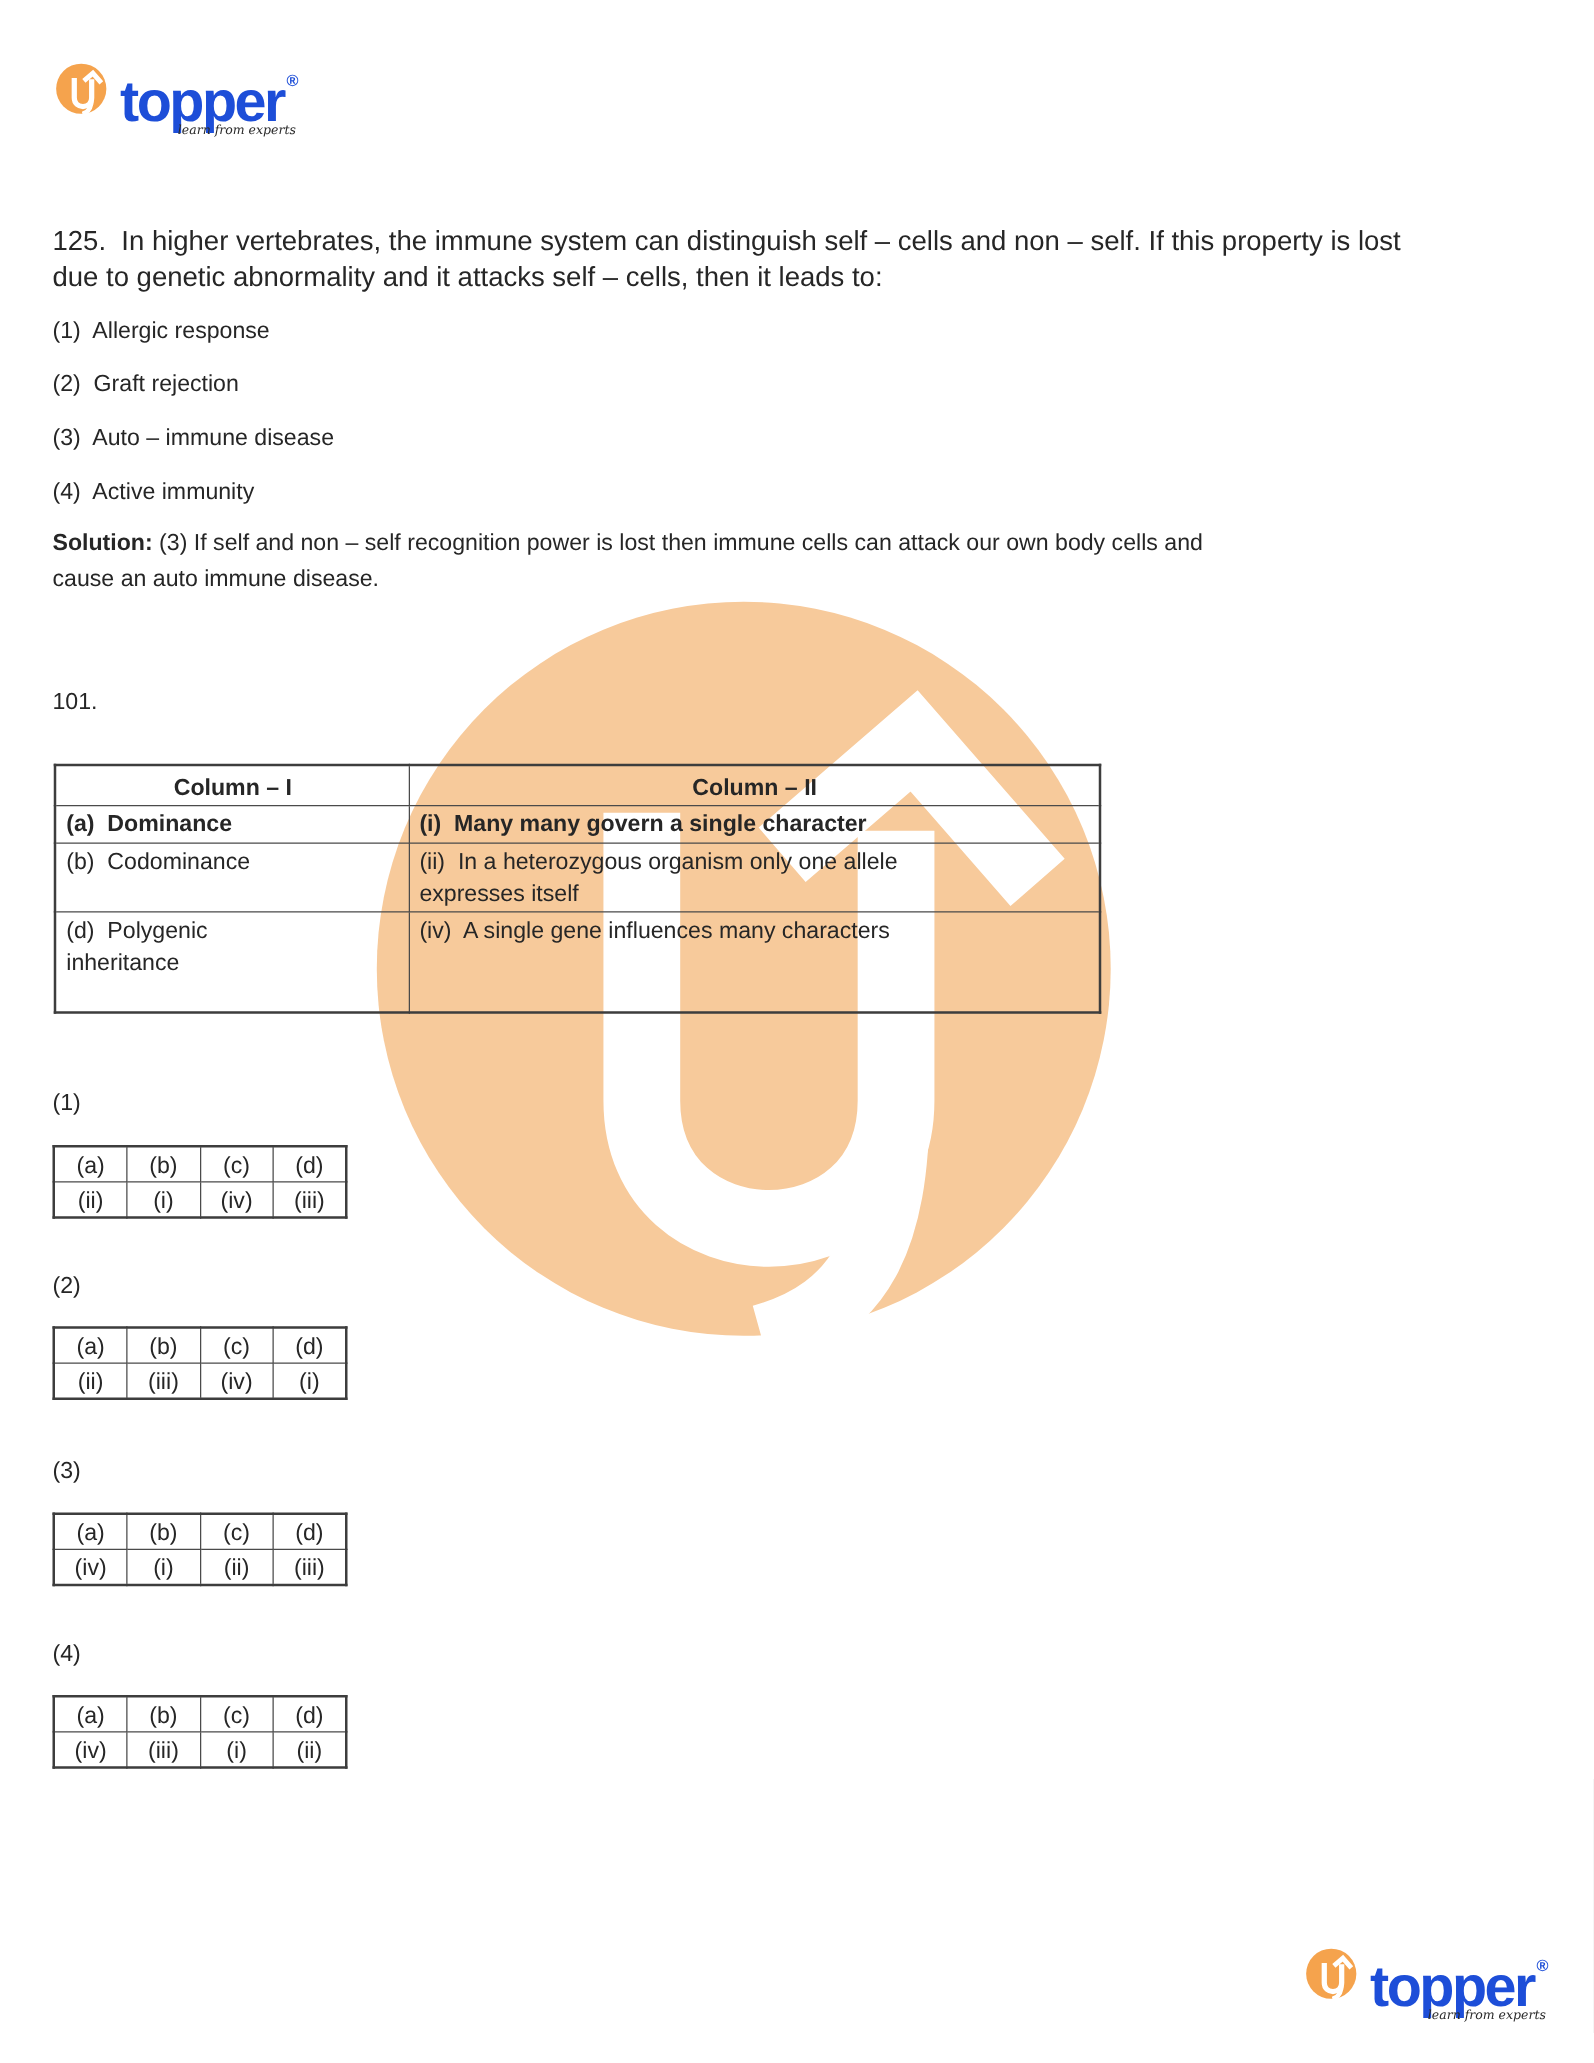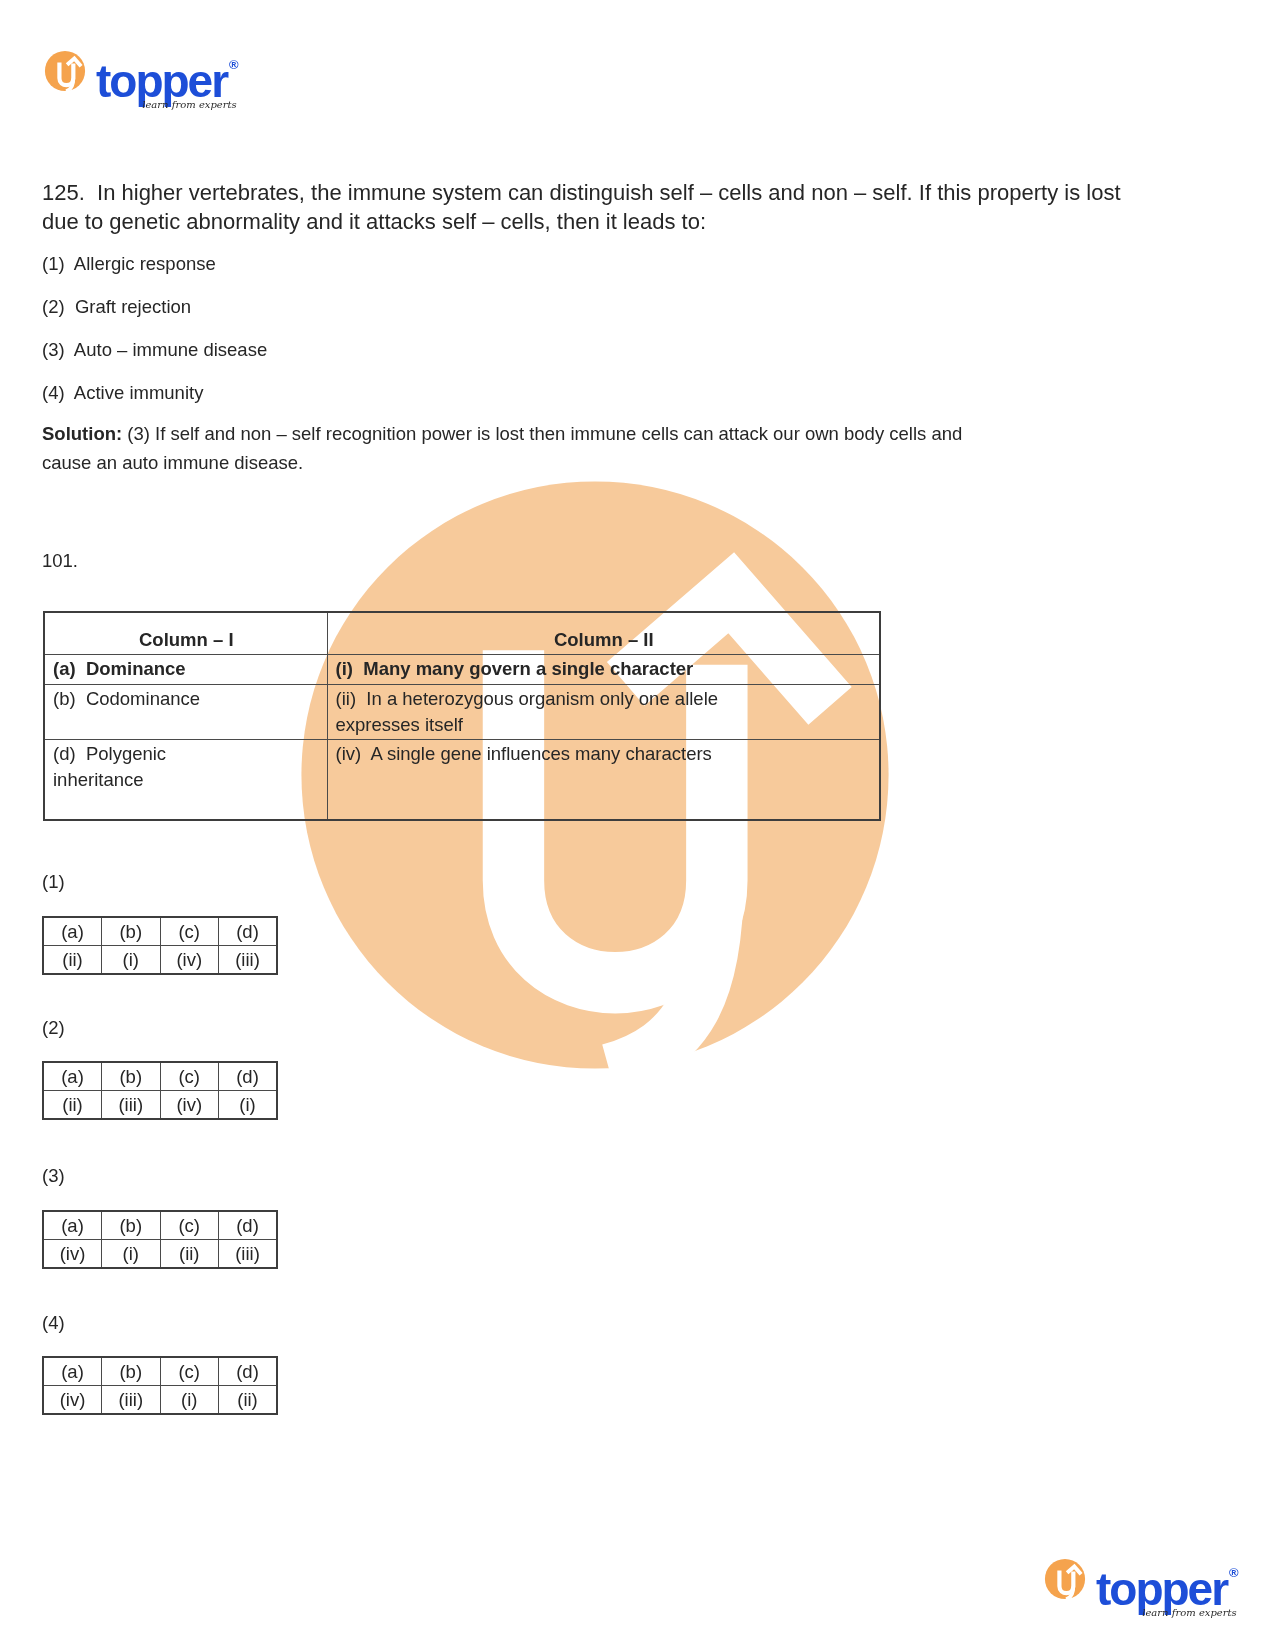--- a/index.html
+++ b/index.html
@@ -28,21 +28,21 @@
     position:absolute; left:43px; top:611px; width:836px; z-index:1;
     border-collapse:collapse; table-layout:fixed;
     font-size:18.5px; line-height:26px;
   }
   table.match col.c1{width:283px;}
   table.match col.c2{width:553px;}
   table.match th, table.match td{
     border:1.5px solid #4a4a4a; background:transparent;
     vertical-align:top; padding:1px 7px 1px 8px; white-space:pre-wrap;
   }
-  table.match th{font-weight:bold; text-align:center; height:26px; padding-top:14px;}
+  table.match th{font-weight:bold; text-align:center; height:26px; padding-top:4px;}
   table.match tr.ra td{height:27px;font-weight:bold;}
   table.match tr.rb td{height:50px;}
   table.match tr.rc td{height:51px;}
   table.match tr.rd td{height:77px;}
   table.match{border:2px solid #3d3d3d;}
 
   
   table.opt{
     position:absolute; left:42px; width:236px; z-index:1;
     border-collapse:collapse; table-layout:fixed;

